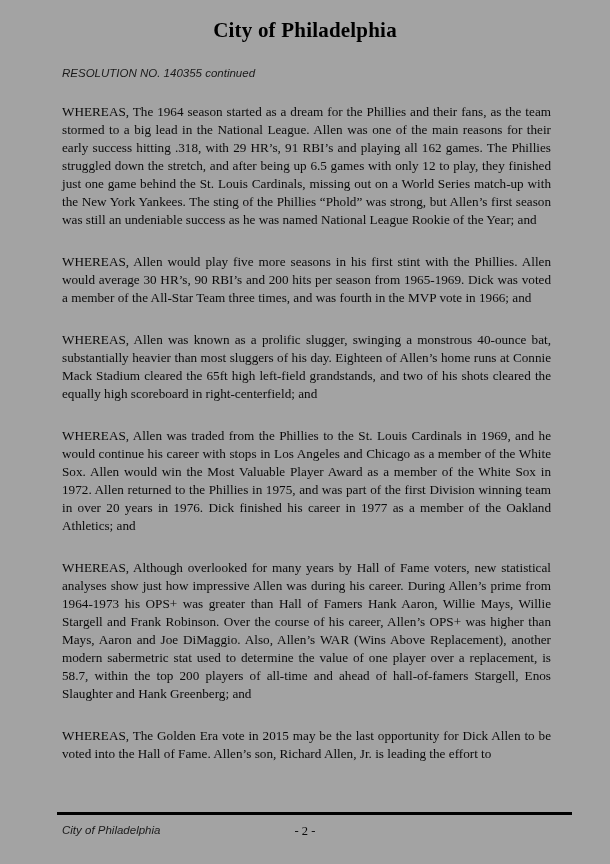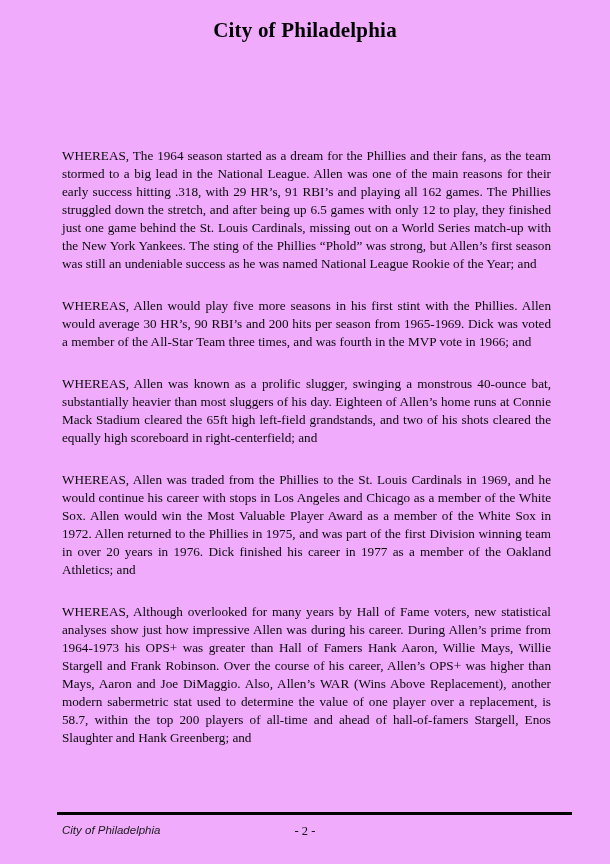--- a/index.html
+++ b/index.html
@@ -4,21 +4,21 @@
 <style>
   html, body {
     margin: 0;
     padding: 0;
     background: #ffffff;
   }
   .page {
     position: relative;
     width: 610px;
     height: 864px;
-    background: #f0abfc;
+    background: #a3a3a3;
     color: #000000;
     overflow: hidden;
   }
   .doc-title {
     position: absolute;
     top: 18px;
     left: 0;
     right: 0;
     text-align: center;
     font-family: "Liberation Serif", serif;
@@ -38,21 +38,20 @@
   .content {
     position: absolute;
     top: 103px;
     left: 62px;
     width: 489px;
     font-family: "Liberation Serif", serif;
     font-size: 13.2px;
     line-height: 18px;
     text-align: justify;
     color: #0a0a0a;
-    margin-top: 44px;
   }
   .content p {
     margin: 0 0 24px 0;
   }
   .footer-rule {
     position: absolute;
     top: 812px;
     left: 57px;
     width: 515px;
     height: 3px;
@@ -78,27 +77,29 @@
     color: #0a0a0a;
   }
 </style>
 </head>
 <body>
 
 <div class="page">
 
   <div class="doc-title">City of Philadelphia</div>
 
+  <div class="resolution-line">RESOLUTION NO. 140355 continued</div>
 
   <div class="content">
     <p>WHEREAS, The 1964 season started as a dream for the Phillies and their fans, as the team stormed to a big lead in the National League. Allen was one of the main reasons for their early success hitting .318, with 29 HR’s, 91 RBI’s and playing all 162 games. The Phillies struggled down the stretch, and after being up 6.5 games with only 12 to play, they finished just one game behind  the St. Louis Cardinals, missing out on a World Series match-up with the New York Yankees. The sting of the Phillies “Phold” was strong, but Allen’s first season was still an undeniable success as he was named National League Rookie of the Year; and</p>
     <p>WHEREAS, Allen would play five more seasons in his first stint with the Phillies. Allen would average 30 HR’s, 90 RBI’s and 200 hits per season from 1965-1969. Dick was voted a member of the All-Star Team three times, and was fourth in the MVP vote in 1966; and</p>
     <p>WHEREAS, Allen was known as a prolific slugger, swinging a monstrous 40-ounce bat, substantially heavier than most sluggers of his day. Eighteen of Allen’s home runs at Connie Mack Stadium cleared the 65ft high left-field grandstands, and two of his shots cleared the equally high scoreboard in right-centerfield; and</p>
     <p>WHEREAS, Allen was traded from the Phillies to the St. Louis Cardinals in 1969, and he would continue his career with stops in Los Angeles and Chicago as a member of the White Sox.  Allen would win the Most Valuable Player Award as a member of the White Sox in 1972. Allen returned to the Phillies in 1975, and was part of the first Division winning team in over 20 years in 1976. Dick finished his career in 1977 as a member of the Oakland Athletics; and</p>
     <p>WHEREAS, Although overlooked for many years by Hall of Fame voters, new statistical analyses show just how impressive Allen was during his career. During Allen’s prime from 1964-1973 his OPS+ was greater than Hall of Famers Hank Aaron, Willie Mays, Willie Stargell and Frank Robinson.  Over the course of his career, Allen’s OPS+ was higher than Mays, Aaron and Joe DiMaggio.  Also, Allen’s WAR (Wins Above Replacement), another modern sabermetric stat used to determine the value of one player over a replacement, is 58.7, within the top 200 players of all-time and ahead of hall-of-famers Stargell, Enos Slaughter and Hank Greenberg; and</p>
+    <p>WHEREAS, The Golden Era vote in 2015 may be the last opportunity for Dick Allen to be voted into the Hall of Fame. Allen’s son, Richard Allen, Jr. is leading the effort to</p>
   </div>
 
   <div class="footer-rule"></div>
 
   <div class="footer-left">City of Philadelphia</div>
 
   <div class="footer-page-number">- 2 -</div>
 
 </div>
 

